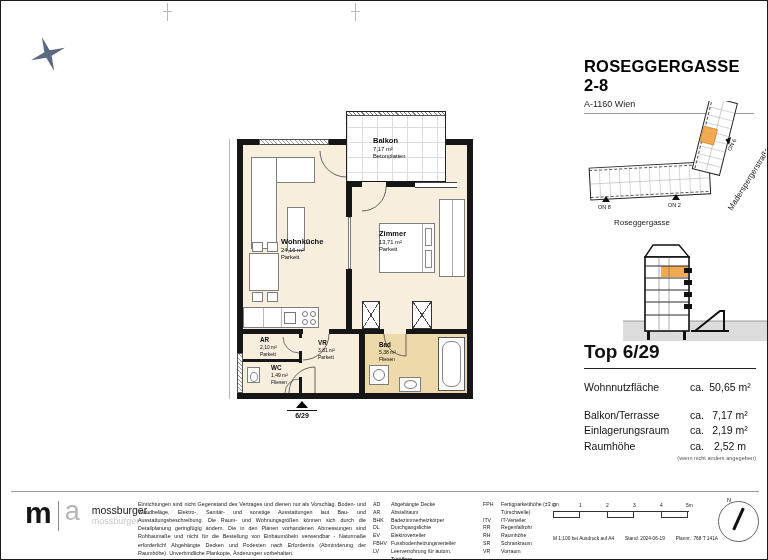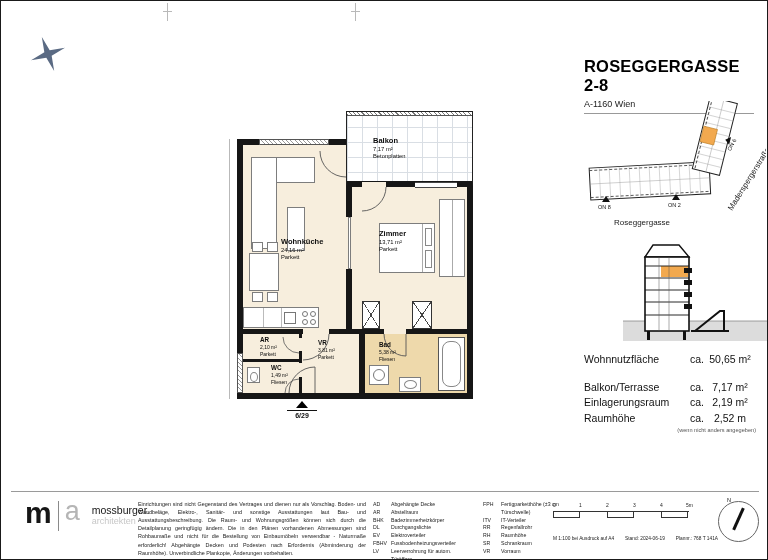--- a/index.html
+++ b/index.html
@@ -19,21 +19,21 @@
   .hdr-title { font-size:16.5px; font-weight:bold; letter-spacing:.2px; color:#000; }
   .hdr-sub { font-size:9px; color:#222; margin-top:4px; padding-bottom:4px;
              border-bottom:1px solid #999; }
 
   
   #plan { left:228px; top:100px; width:252px; height:332px; }
   .wall { position:absolute; background:#161616; }
   .apartment { position:absolute; left:8px; top:38px; width:236px; height:260px;
                background:#f7eedd; border:6px solid #161616; }
   .badfill { position:absolute; left:136px; top:233px; width:102px; height:59px; background:#eed9ab; }
-  .balcony { position:absolute; left:117px; top:10px; width:127px; height:76px; background:#fff;
+  .balcony { position:absolute; left:117px; top:10px; width:100px; height:76px; background:#fff;
              border:1.5px solid #222; border-bottom:6px solid #161616;
              background-image:linear-gradient(#d9dee4 1px, transparent 1px),
                               linear-gradient(90deg,#d9dee4 1px, transparent 1px);
              background-size:15px 15px; }
   .rail { position:absolute; left:0; top:0; right:0; height:4px; background:#fff;
           background-image:repeating-linear-gradient(45deg,#777 0, #777 .8px, transparent .8px, transparent 3px);
           border-bottom:.5px solid #555; }
   .winband { position:absolute; background:#fff; border:.6px solid #555;
              background-image:repeating-linear-gradient(45deg,#999 0, #999 .7px, transparent .7px, transparent 3px); }
   .winstrip { position:absolute; background:#fdfdfd; border-top:1px solid #444; border-bottom:1px solid #444; }
@@ -312,20 +312,21 @@
           <rect x="61" y="41" width="8" height="5"></rect>
         <rect x="61" y="53" width="8" height="5"></rect>
           <rect x="61" y="65" width="8" height="5"></rect>
       </g>
       <path d="M72,92 L97,72 L101,72 L101,92" fill="none" stroke="#111" stroke-width="2"></path>
       <line x1="68" y1="92" x2="106" y2="92" stroke="#111" stroke-width="2"></line>
     </svg>
   </div>
 
   <div class="abs info">
+    <div class="info-title">Top 6/29</div>
     <div class="metrics">
       <div class="mrow">
         <span class="ml">Wohnnutzfläche</span>
         <span class="mc">ca.</span>
         <span class="mv">50,65 m²</span>
       </div>
       <div class="mgap"></div>
       <div class="mrow">
         <span class="ml">Balkon/Terrasse</span>
         <span class="mc">ca.</span>
@@ -346,21 +347,21 @@
   </div>
 
   <div class="abs footline"></div>
 
   <div class="abs malogo">
     <div class="ma-m">m</div>
     <div class="ma-bar"></div>
     <div class="ma-a">a</div>
     <div class="ma-name">
       <div class="n1">mossburger.</div>
-      <div class="n2">architekten</div>
+      <div class="n2">mossburger</div>
     </div>
   </div>
 
   <div class="abs disclaimer">Einrichtungen sind nicht Gegenstand des Vertrages und dienen nur als Vorschlag. Boden- und Wandbeläge, Elektro-, Sanitär- und sonstige Ausstattungen laut Bau- und Ausstattungsbeschreibung. Die Raum- und Wohnungsgrößen können sich durch die Detailplanung geringfügig ändern. Die in den Plänen vorhandenen Abmessungen sind Rohbaumaße und nicht für die Bestellung von Einbaumöbeln verwendbar - Naturmaße erforderlich! Abgehängte Decken und Podesten nach Erfordernis (Abminderung der Raumhöhe). Unverbindliche Plankopie, Änderungen vorbehalten.</div>
 
   <div class="abs legend">
     <div class="lcol1">
       <div class="lrow">
           <span class="labbr">AD</span>
           <span class="lterm">Abgehängte Decke</span>

